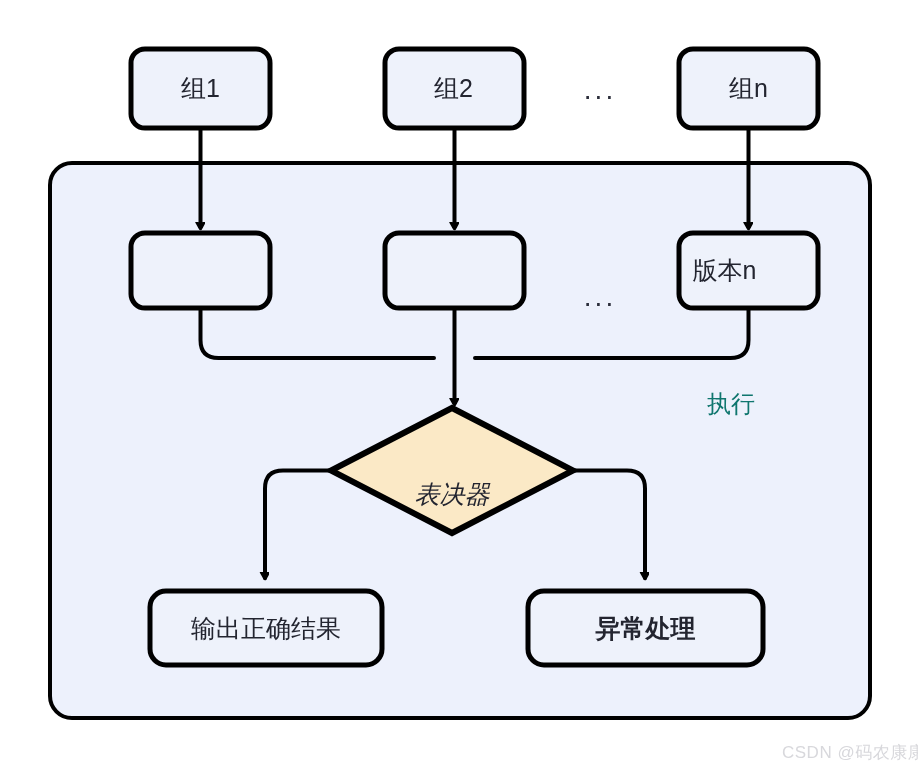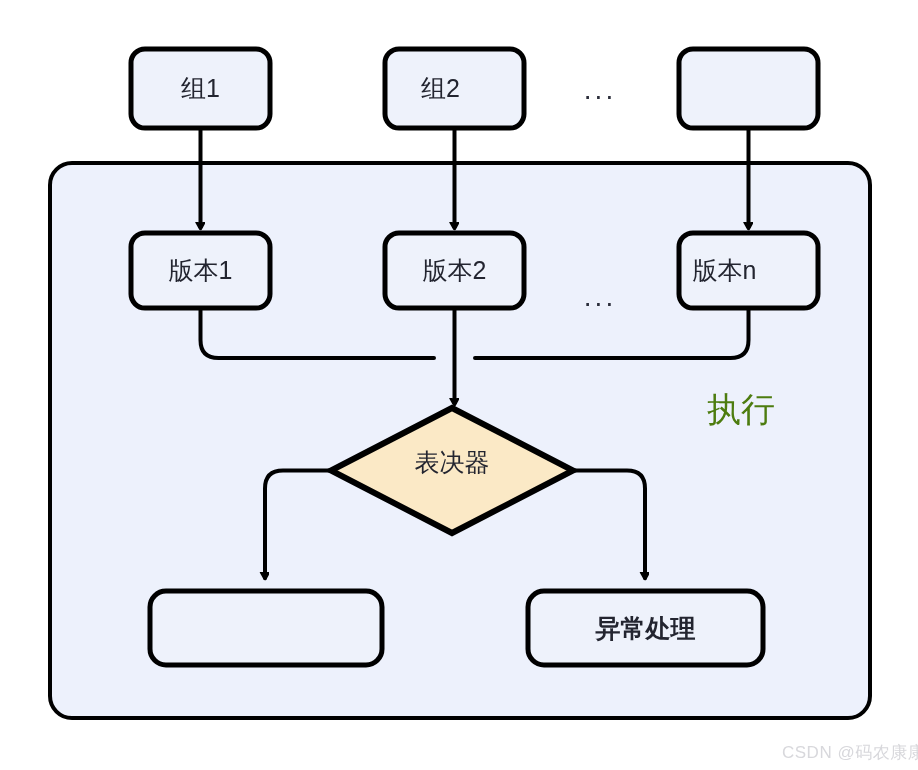--- a/index.html
+++ b/index.html
@@ -39,22 +39,22 @@
     align-items: center;
     justify-content: center;
     color: #2b2d3a;
     font-size: 28px;
     letter-spacing: 3px;
     line-height: 1;
     white-space: nowrap;
   }
   .group-label {
     position: absolute;
-    color: #4d7c0f;
-    font-size: 34px;
+    color: #0f766e;
+    font-size: 24px;
     line-height: 1;
     white-space: nowrap;
     text-align: right;
   }
   .watermark {
     position: absolute;
     color: #d8d8dc;
     font-size: 17px;
     line-height: 1;
     white-space: nowrap;
@@ -94,31 +94,31 @@
     <polygon points="452,408 573,470.5 452,533 331,470.5" fill="#fbe9c6" stroke="#000000" stroke-width="6" stroke-linejoin="miter"></polygon>
 
     <path d="M331,470.5 L283,470.5 Q265,470.5 265,488.5 L265,578" fill="none" stroke="#000000" stroke-width="4" stroke-linecap="round" marker-end="url(#arrowhead)"></path>
     <path d="M573,470.5 L627,470.5 Q645,470.5 645,488.5 L645,578" fill="none" stroke="#000000" stroke-width="4" stroke-linecap="round" marker-end="url(#arrowhead)"></path>
 
     <rect x="150" y="591" width="232" height="74" rx="16" ry="16" fill="#eef2fb" stroke="#000000" stroke-width="5"></rect>
     <rect x="528" y="591" width="235" height="74" rx="16" ry="16" fill="#eef2fb" stroke="#000000" stroke-width="5"></rect>
   </svg>
 
   <div class="node-label" style="left:131px; top:49px; width:139px; height:79px;">组1</div>
-  <div class="node-label" style="left:371px; top:49px; width:139px; height:79px;">组2</div>
+  <div class="node-label" style="left:384px; top:49px; width:139px; height:79px;">组2</div>
+  <div class="node-label" style="left:679px; top:49px; width:139px; height:79px;">组n</div>
 
   <div class="ellipsis-label" style="left:565px; top:78px; width:70px; height:24px;">...</div>
 
-  <div class="node-label" style="left:131px; top:233px; width:139px; height:75px;">版本1</div>
-  <div class="node-label" style="left:385px; top:233px; width:139px; height:75px;">版本2</div>
   <div class="node-label" style="left:655px; top:233px; width:139px; height:75px;">版本n</div>
 
   <div class="ellipsis-label" style="left:565px; top:285px; width:70px; height:24px;">...</div>
 
-  <div class="node-label" style="left:331px; top:400px; width:242px; height:125px;">表决器</div>
+  <div class="node-label" style="left:331px; top:432px; width:242px; height:125px;font-style:italic;">表决器</div>
 
   <div class="group-label" style="left:707px; top:392px;">执行</div>
 
+  <div class="node-label" style="left:150px; top:591px; width:232px; height:74px;">输出正确结果</div>
   <div class="node-label" style="left:528px; top:591px; width:235px; height:74px;font-weight:bold;">异常处理</div>
 
   <div class="watermark" style="left:782px; top:744px;">CSDN @码农康康</div>
 
 </div>
 
 </body></html>

